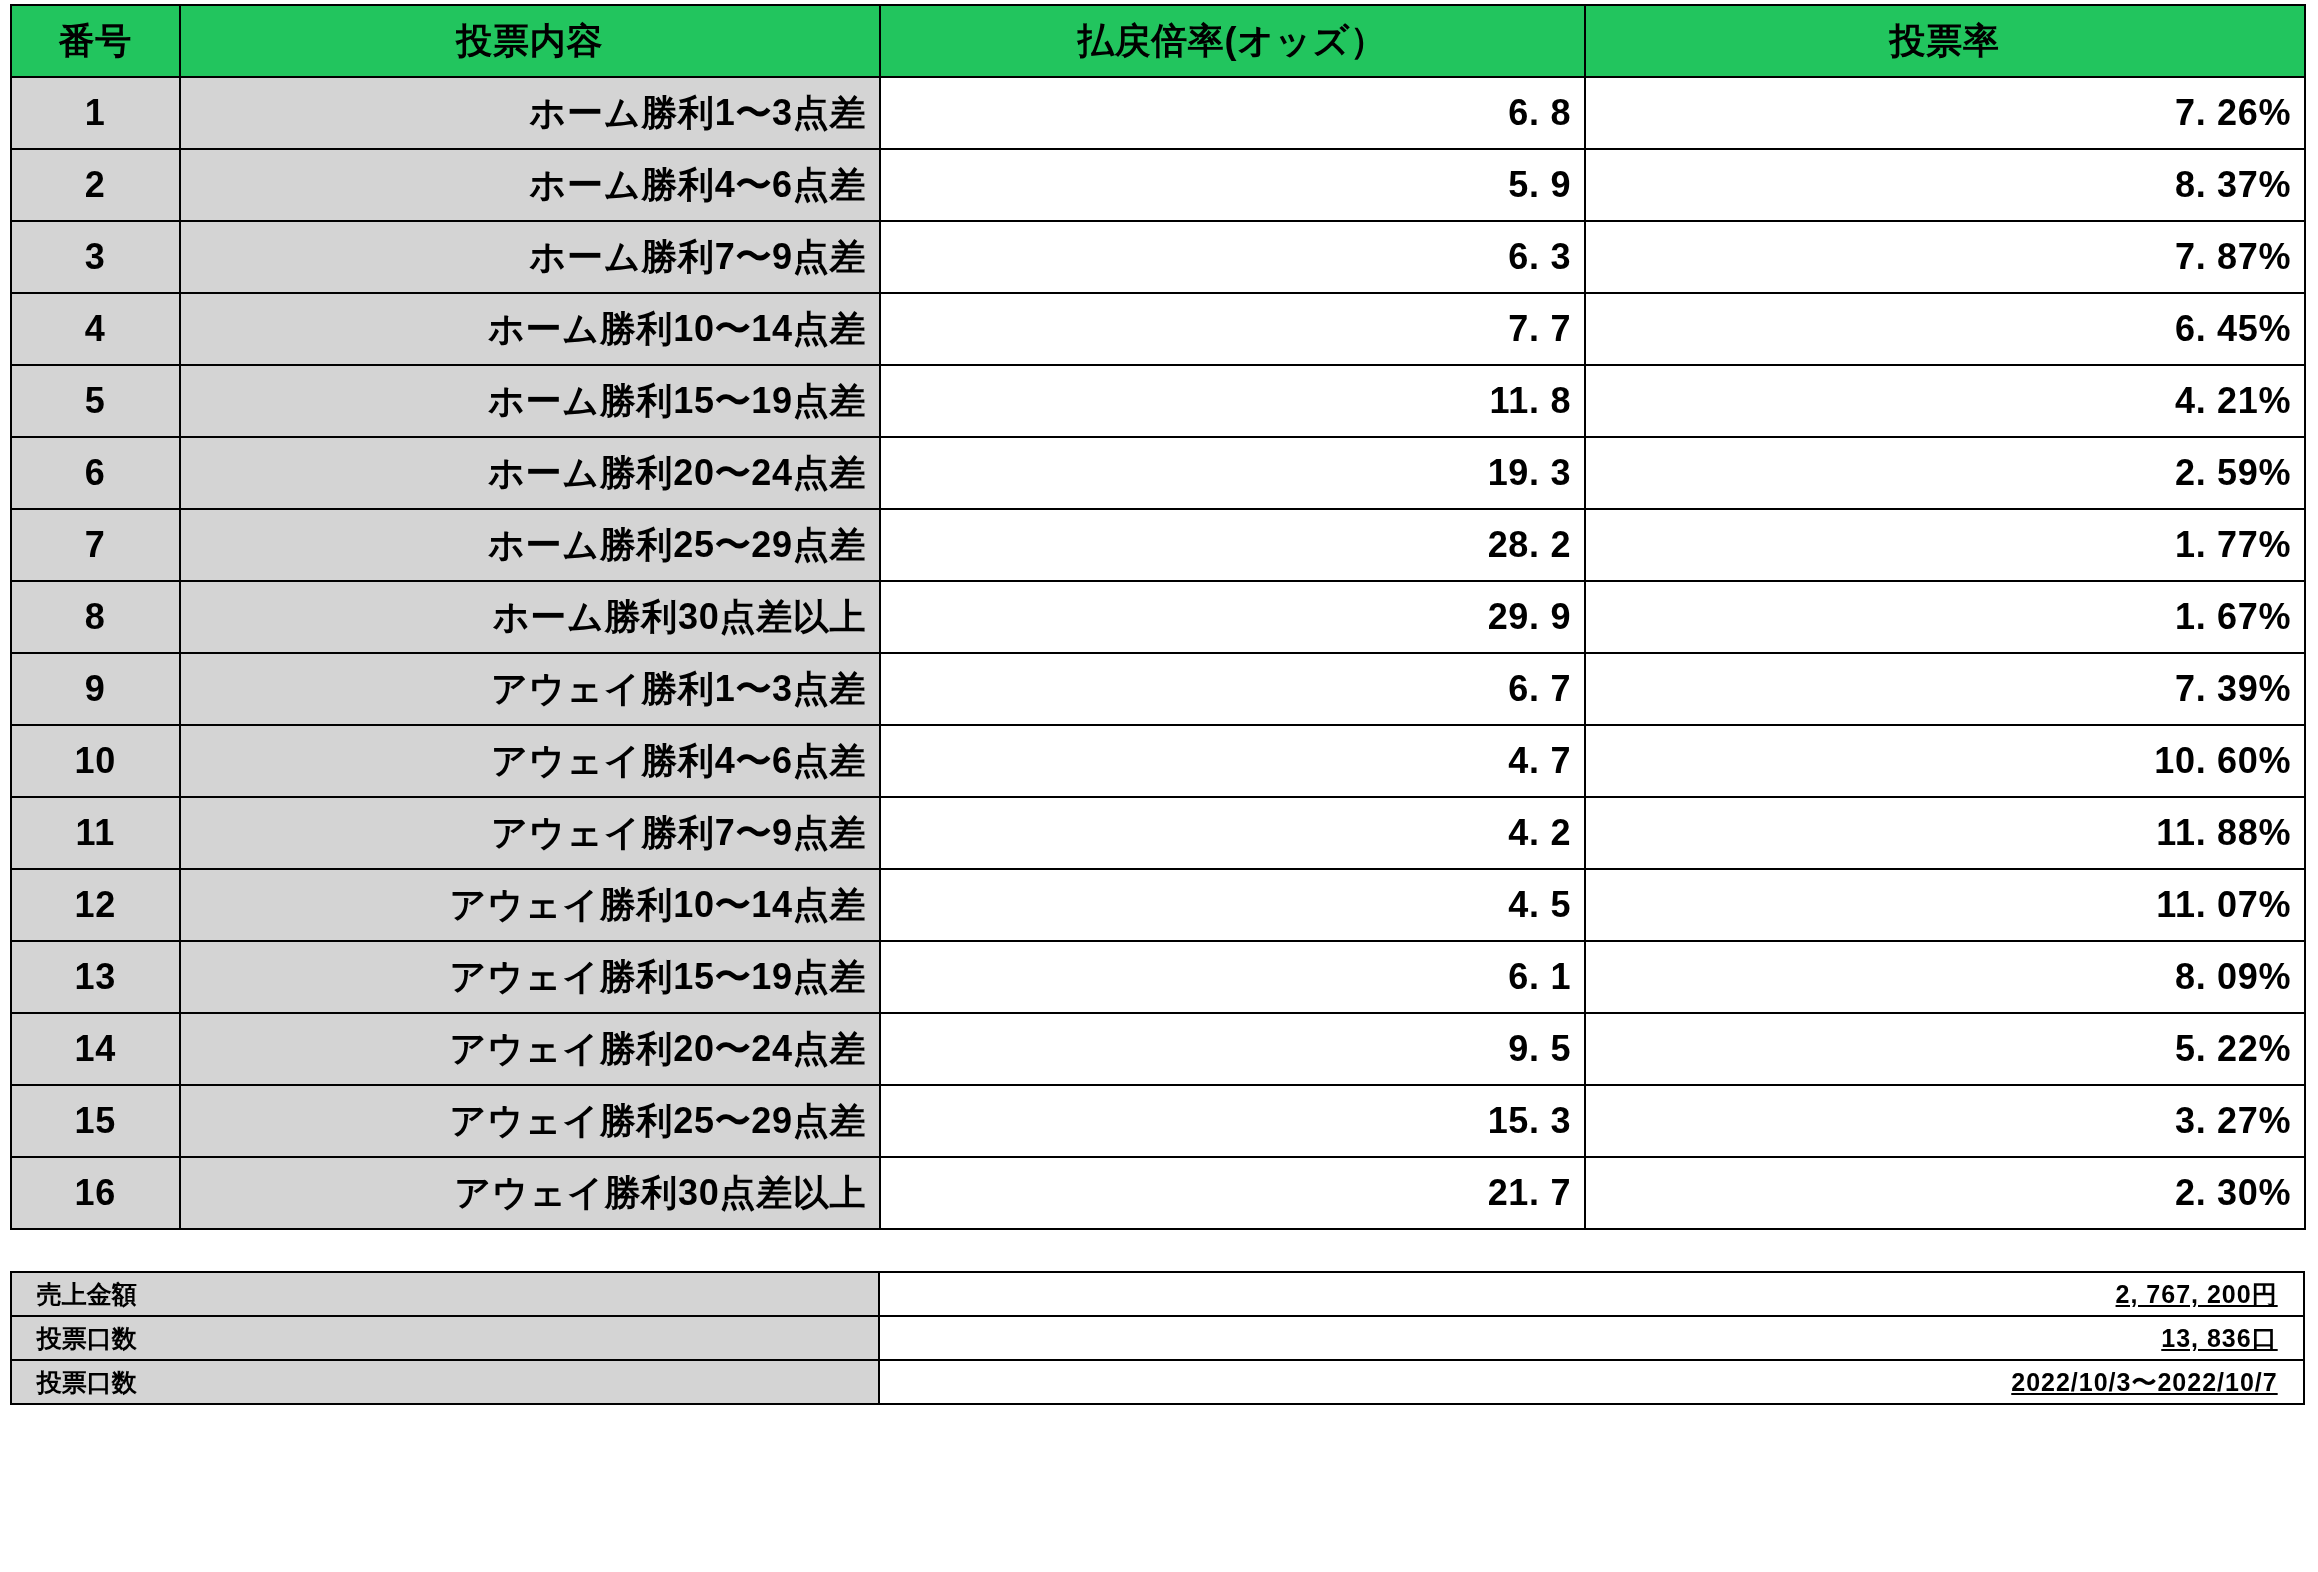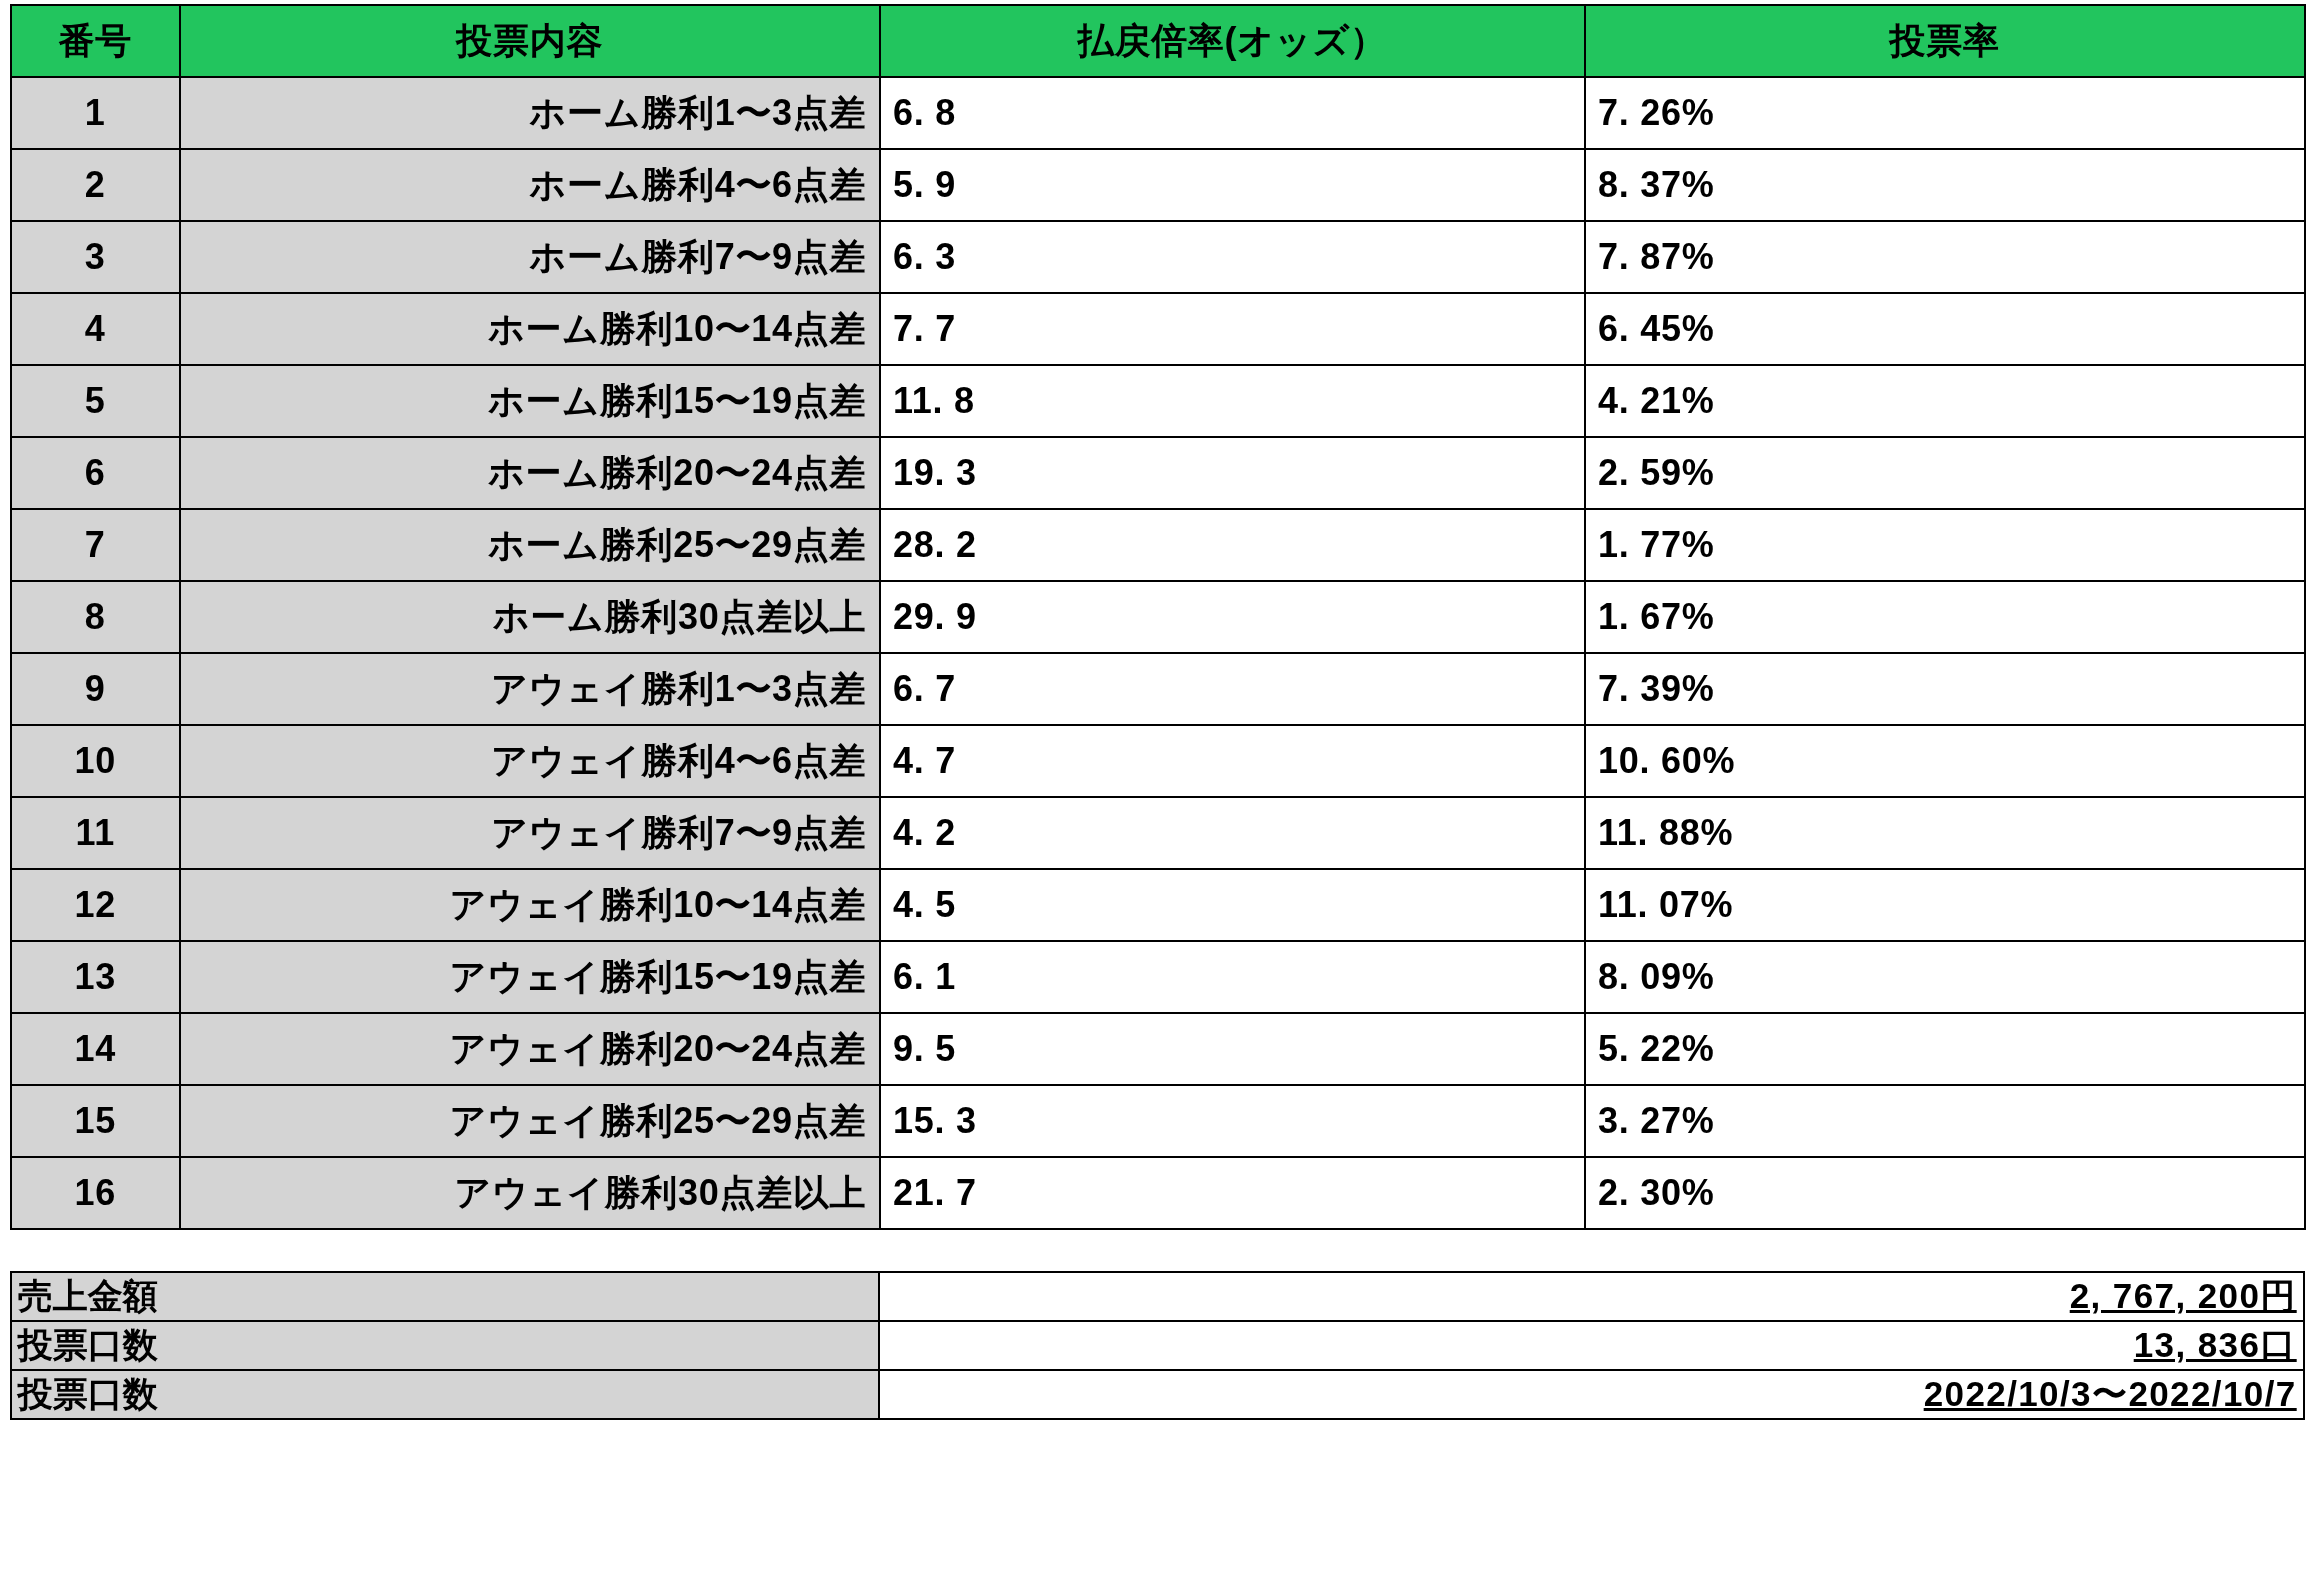--- a/index.html
+++ b/index.html
@@ -50,41 +50,41 @@
   .cell-no {
     background: #d4d4d4;
     text-align: center;
   }
   .cell-content {
     background: #d4d4d4;
     text-align: right;
   }
   .cell-num {
     background: #ffffff;
-    text-align: left;
+    text-align: right;
     padding-right: 18px;
     letter-spacing: 0.04em;
   }
 
   .gap {
     height: 41px;
   }
 
   table.summary-table {
     border-collapse: collapse;
     table-layout: fixed;
     width: 2294px;
   }
   table.summary-table td {
     border: 2.1px solid #000000;
     height: 44px;
     box-sizing: border-box;
-    font-size: 35px;
+    font-size: 25px;
     font-weight: 700;
-    padding: 0 6px;
+    padding: 0 25px;
   }
   col.s-label { width: 868px; }
   col.s-value { width: 1425px; }
   .sum-label {
     background: #d4d4d4;
     text-align: left;
   }
   .sum-value {
     background: #ffffff;
     text-align: right;

